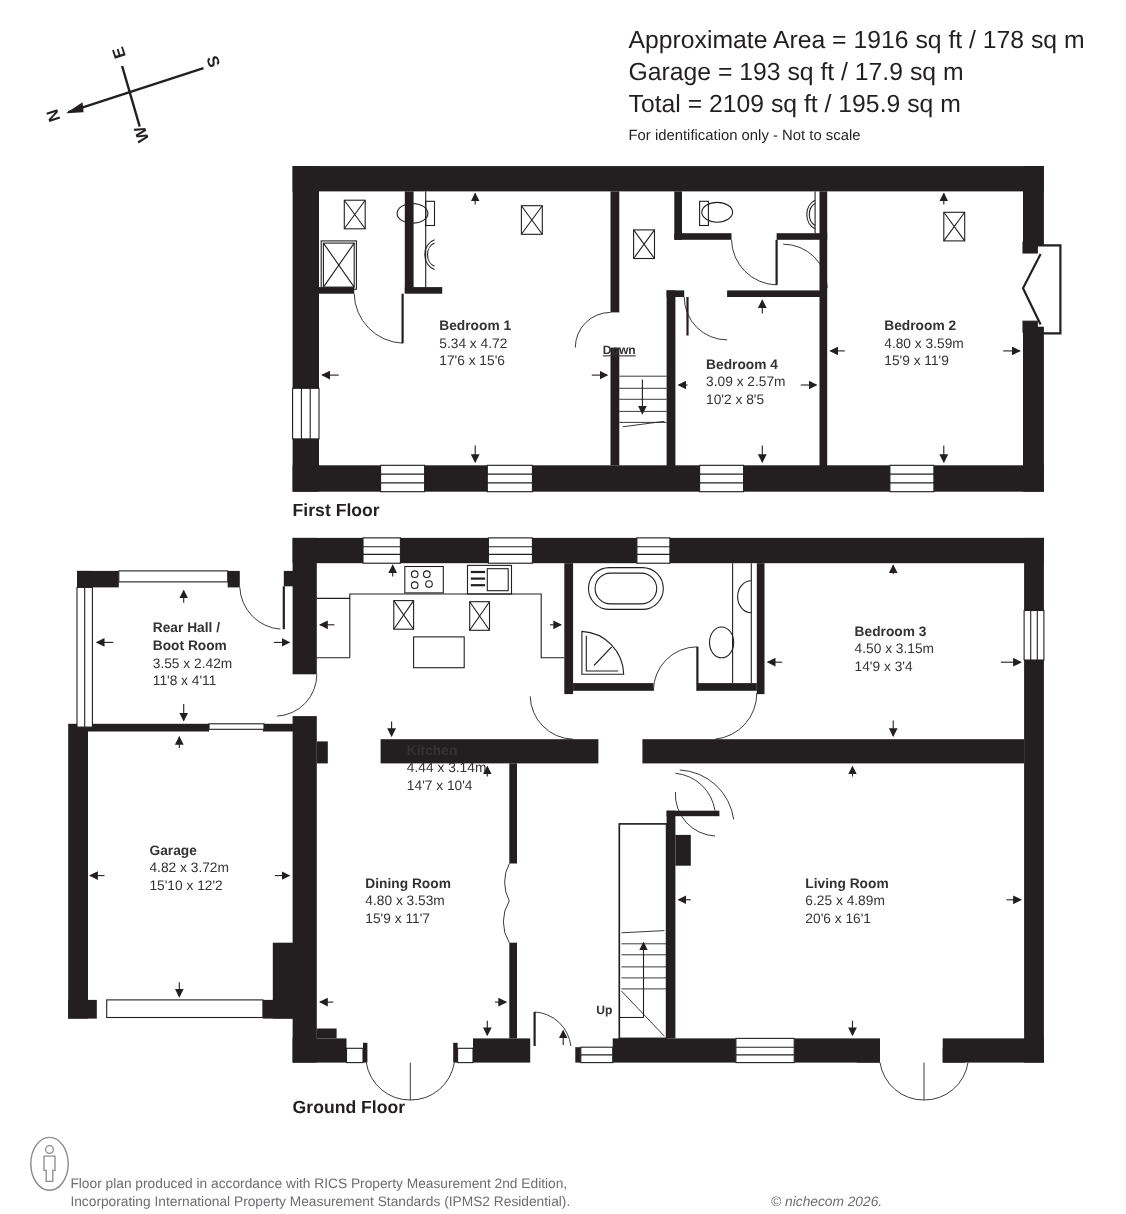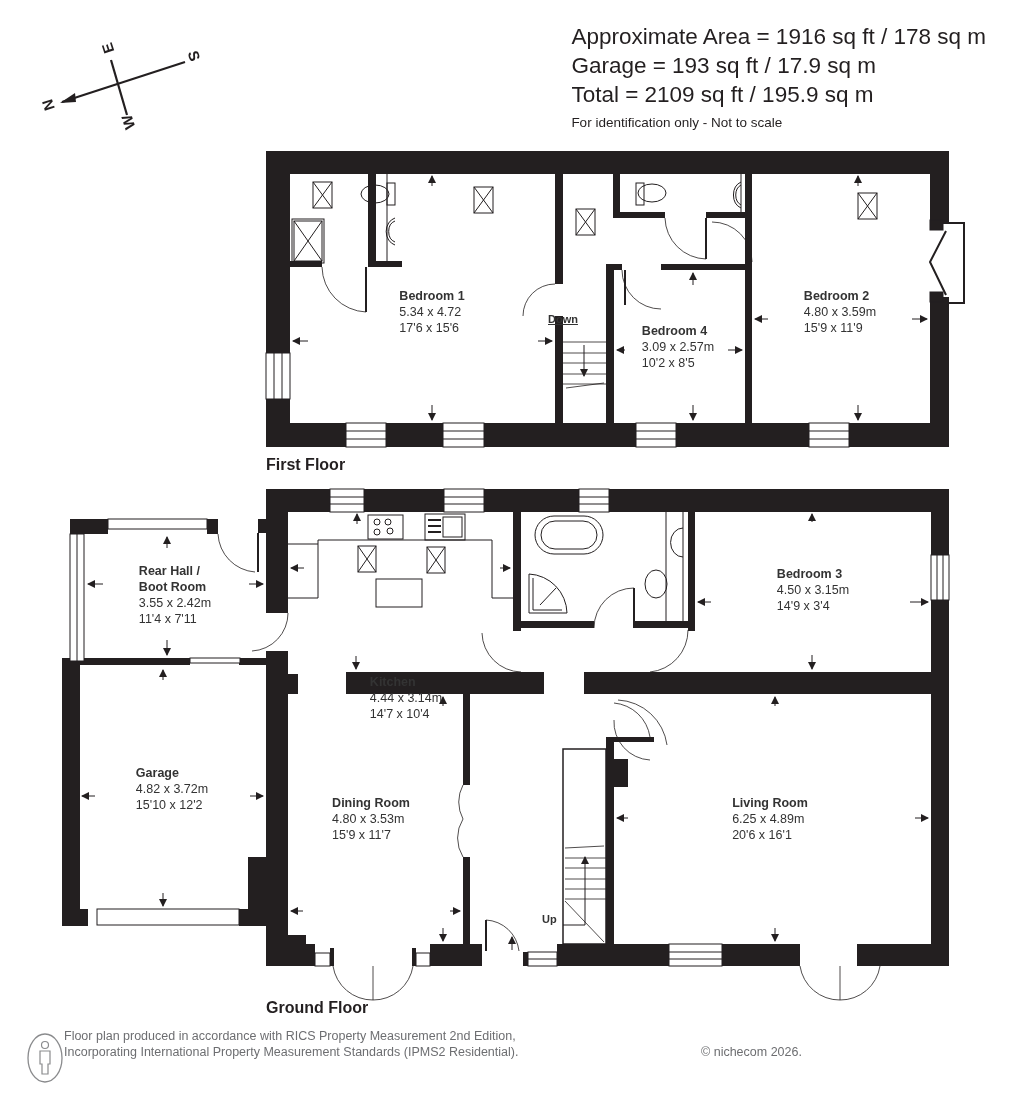--- a/index.html
+++ b/index.html
@@ -5,22 +5,22 @@
     html, body { margin: 0; padding: 0; background: #ffffff; }
     body { width: 1024px; height: 1104px; position: relative; overflow: hidden; font-family: "Liberation Sans", sans-serif; color: #231f20; }
     .areas { position: absolute; right: 38px; top: 22px; text-align: left; }
     .areas .big { font-size: 22.5px; line-height: 29px; color: #231f20; }
     .areas .small { font-size: 13.5px; margin-top: 6px; color: #231f20; }
     svg.plan { position: absolute; left: 0; top: 0; }
     .floor-label { position: absolute; font-weight: bold; font-size: 16px; color: #231f20; }
     .room { position: absolute; font-size: 12.5px; line-height: 16px; color: #333; transform: translateX(-50%); white-space: nowrap; }
     .room .name { font-weight: bold; color: #333; }
     .stair-label { position: absolute; font-weight: bold; font-size: 11px; color: #333; }
-    .footer { position: absolute; left: 64px; top: 1028px; font-size: 12.5px; line-height: 16px; color: #6d6e71; }
-    .footer .copy { position: absolute; left: 637px; top: 16px; white-space: nowrap; }
+    .footer { position: absolute; left: 64px; top: 1068px; font-size: 12.5px; line-height: 16px; color: #6d6e71; }
+    .footer .copy { position: absolute; left: 637px; top: 16px; white-space: nowrap; font-style: italic; }
     .person-icon { position: absolute; left: 26px; top: 1032px; }
     .compass { position: absolute; left: 30px; top: 30px; }
   </style>
 </head>
 <body>
 
 <div class="areas">
   <div class="big">Approximate Area = 1916 sq ft / 178 sq m</div>
   <div class="big">Garage = 193 sq ft / 17.9 sq m</div>
   <div class="big">Total = 2109 sq ft / 195.9 sq m</div>
@@ -337,21 +337,21 @@
   <div class="name">Bedroom 2</div>
   <div>4.80 x 3.59m</div>
   <div>15'9 x 11'9</div>
 </div>
 <div class="stair-label" style="left:548px; top:313px;text-decoration:underline;">Down</div>
 
 <div class="room" style="left:175px; top:563px;">
   <div class="name">Rear Hall /</div>
   <div class="name">Boot Room</div>
   <div>3.55 x 2.42m</div>
-  <div>11'4 x 7'11</div>
+  <div>11'8 x 4'11</div>
 </div>
 <div class="room" style="left:406px; top:633px;margin-top:41px;">
   <div class="name">Kitchen</div>
   <div>4.44 x 3.14m</div>
   <div>14'7 x 10'4</div>
 </div>
 <div class="room" style="left:813px; top:566px;">
   <div class="name">Bedroom 3</div>
   <div>4.50 x 3.15m</div>
   <div>14'9 x 3'4</div>

